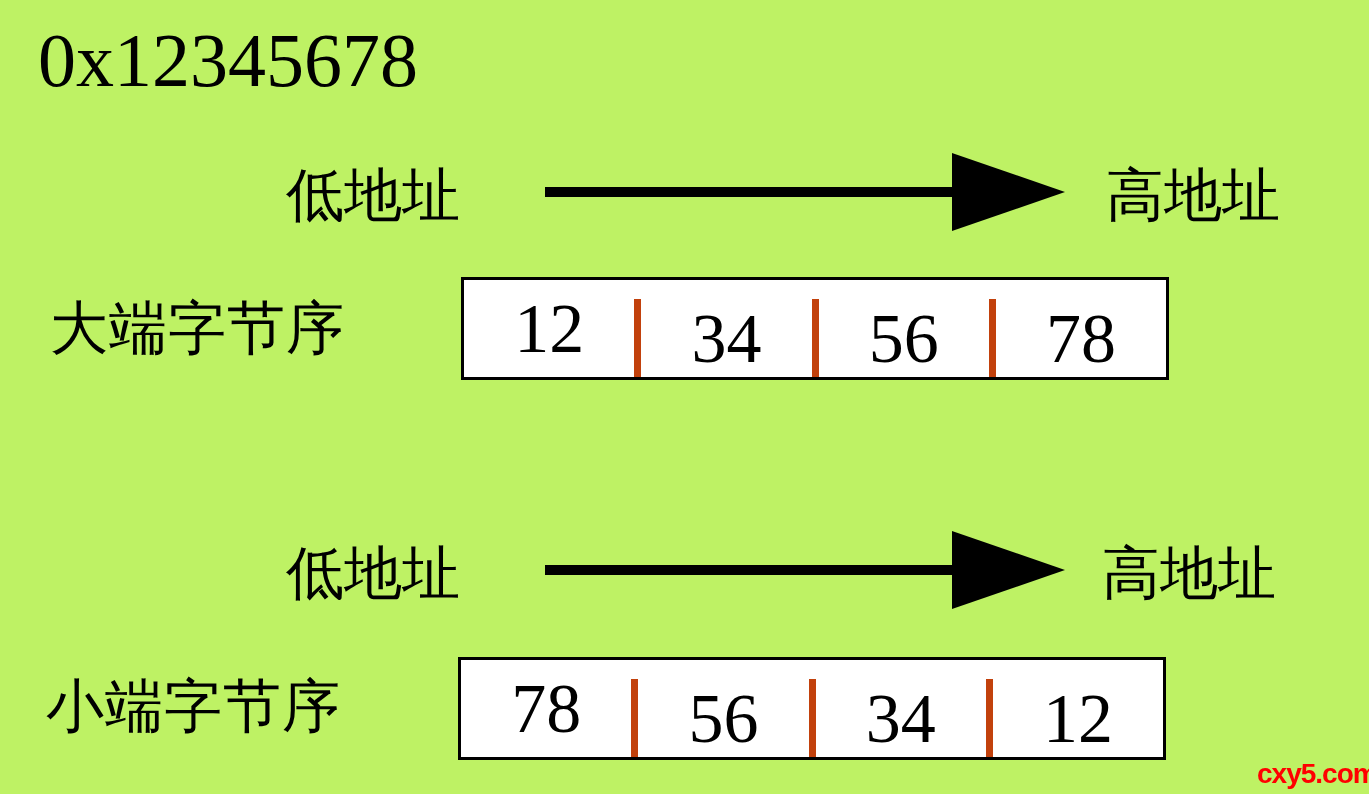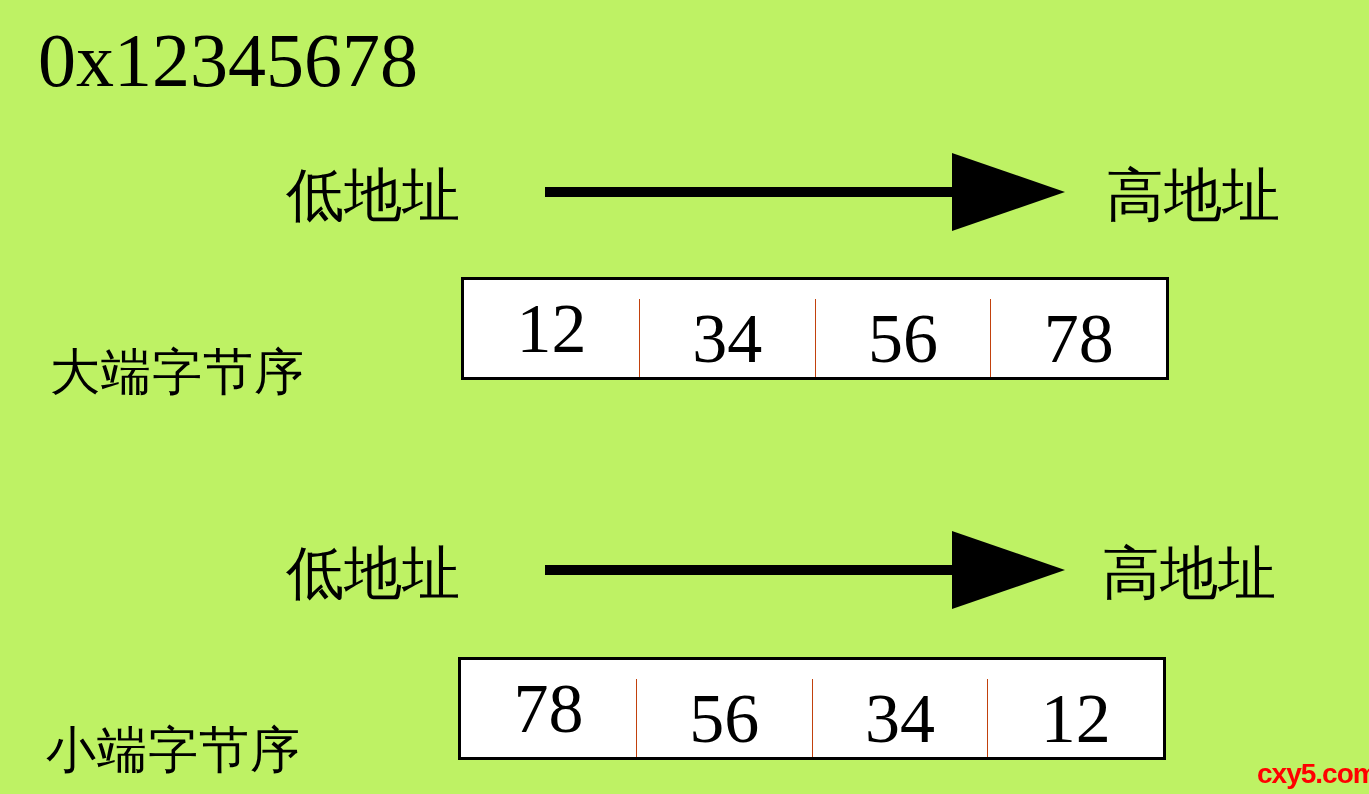--- a/index.html
+++ b/index.html
@@ -22,24 +22,23 @@
     white-space: nowrap;
   }
   .cjk {
     position: absolute;
     font-family: "Liberation Serif", "DejaVu Serif", serif;
     font-size: 58px;
     line-height: 72px;
     white-space: nowrap;
   }
   .order-label {
-    font-size: 50px;
+    font-size: 58px;
     line-height: 74px;
     letter-spacing: 1px;
-    margin-top: 43px;
   }
   .arrow-svg {
     position: absolute;
     width: 520px;
     height: 80px;
     display: block;
   }
   .byte-table {
     position: absolute;
     width: 708px;
@@ -51,21 +50,21 @@
   .byte-cell {
     flex: 1 1 0;
     display: flex;
     align-items: center;
     justify-content: center;
     font-size: 70px;
     line-height: 97px;
     font-family: Liberation Serif, serif;
   }
   .byte-cell + .byte-cell {
-    border-left: 1px solid #c2410c;
+    border-left: 7px solid #c2410c;
     margin-top: 19px;
   }
   .watermark {
     position: absolute;
     left: 1250px;
     top: 760px;
     font-family: "Liberation Sans", "DejaVu Sans", sans-serif;
     font-weight: 700;
     font-size: 28px;
     line-height: 28px;

